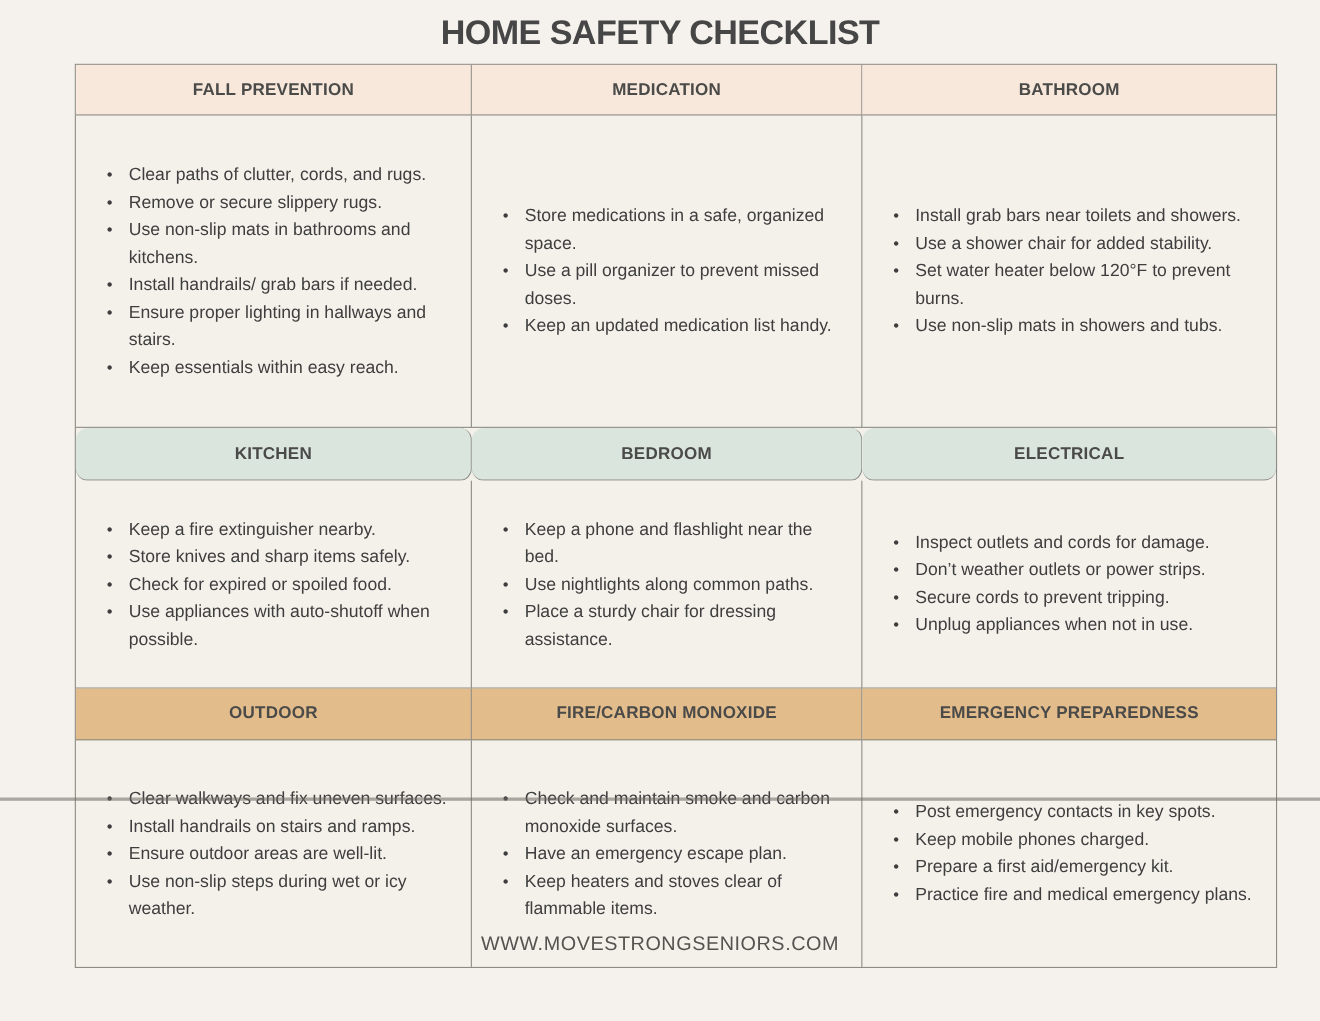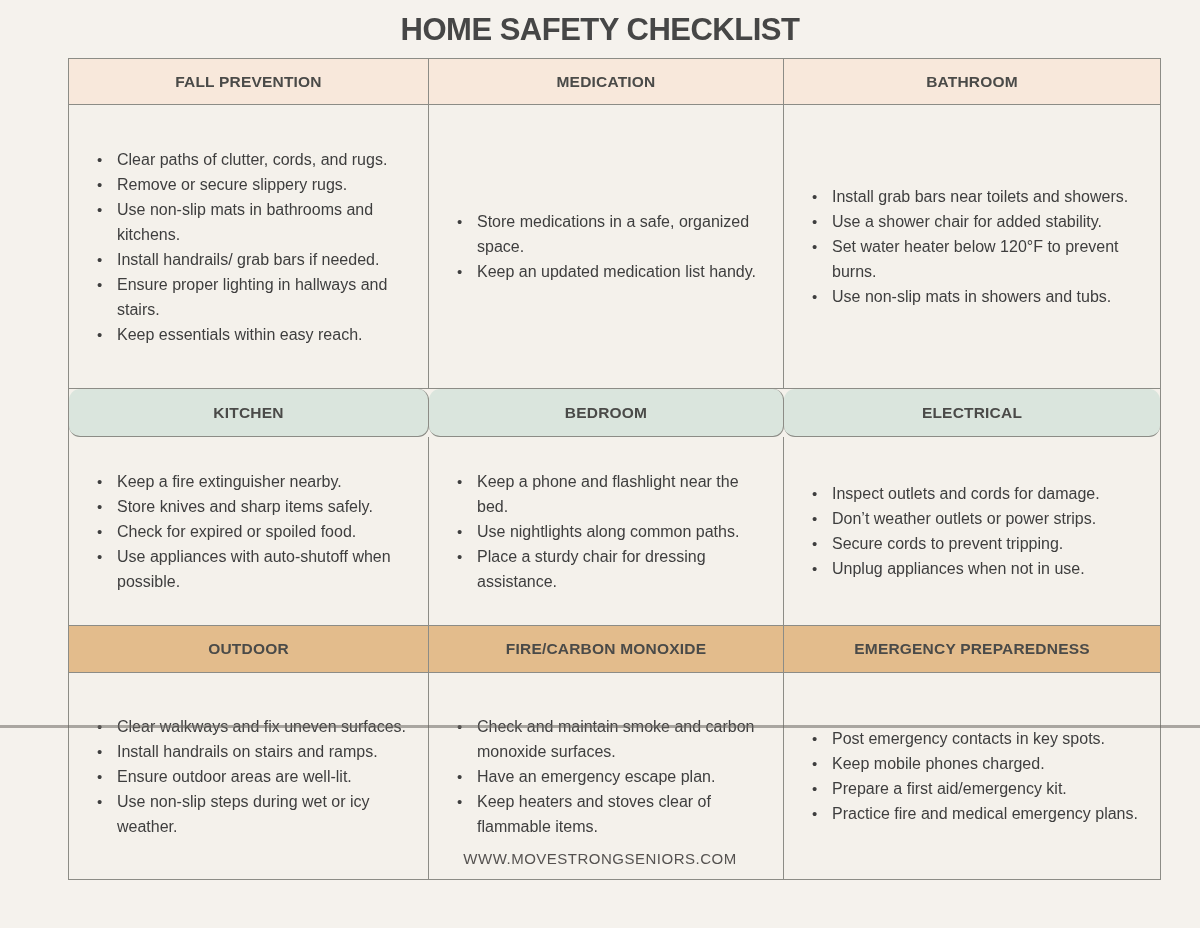--- a/index.html
+++ b/index.html
@@ -69,21 +69,21 @@
     padding-left:20px;
   }
   ul.list li::before{
     content:"\2022";
     position:absolute;left:0;top:0;
     font-size:15px;
   }
   .footer{
     position:absolute;left:0;top:836px;width:100%;height:44px;
     display:flex;align-items:center;justify-content:center;
-    font-size:15px;letter-spacing:0.5px;
+    font-size:18px;letter-spacing:0.5px;
     color:var(--footer_text);
   }
   .bottom-edge{
     position:absolute;left:0;bottom:0;width:100%;height:3px;
     background:#6B6862;opacity:0.55;
   }
 </style>
 </head>
 <body>
 
@@ -103,20 +103,21 @@
           <li>Remove or secure slippery rugs.</li>
           <li>Use non-slip mats in bathrooms and kitchens.</li>
           <li>Install handrails/ grab bars if needed.</li>
           <li>Ensure proper lighting in hallways and stairs.</li>
           <li>Keep essentials within easy reach.</li>
         </ul>
     </div>
     <div class="cell content mid col2">
       <ul class="list">
           <li>Store medications in a safe, organized space.</li>
+          <li>Use a pill organizer to prevent missed doses.</li>
           <li>Keep an updated medication list handy.</li>
         </ul>
     </div>
     <div class="cell content col3">
       <ul class="list">
           <li>Install grab bars near toilets and showers.</li>
           <li>Use a shower chair for added stability.</li>
           <li>Set water heater below 120°F to prevent burns.</li>
           <li>Use non-slip mats in showers and tubs.</li>
         </ul>

